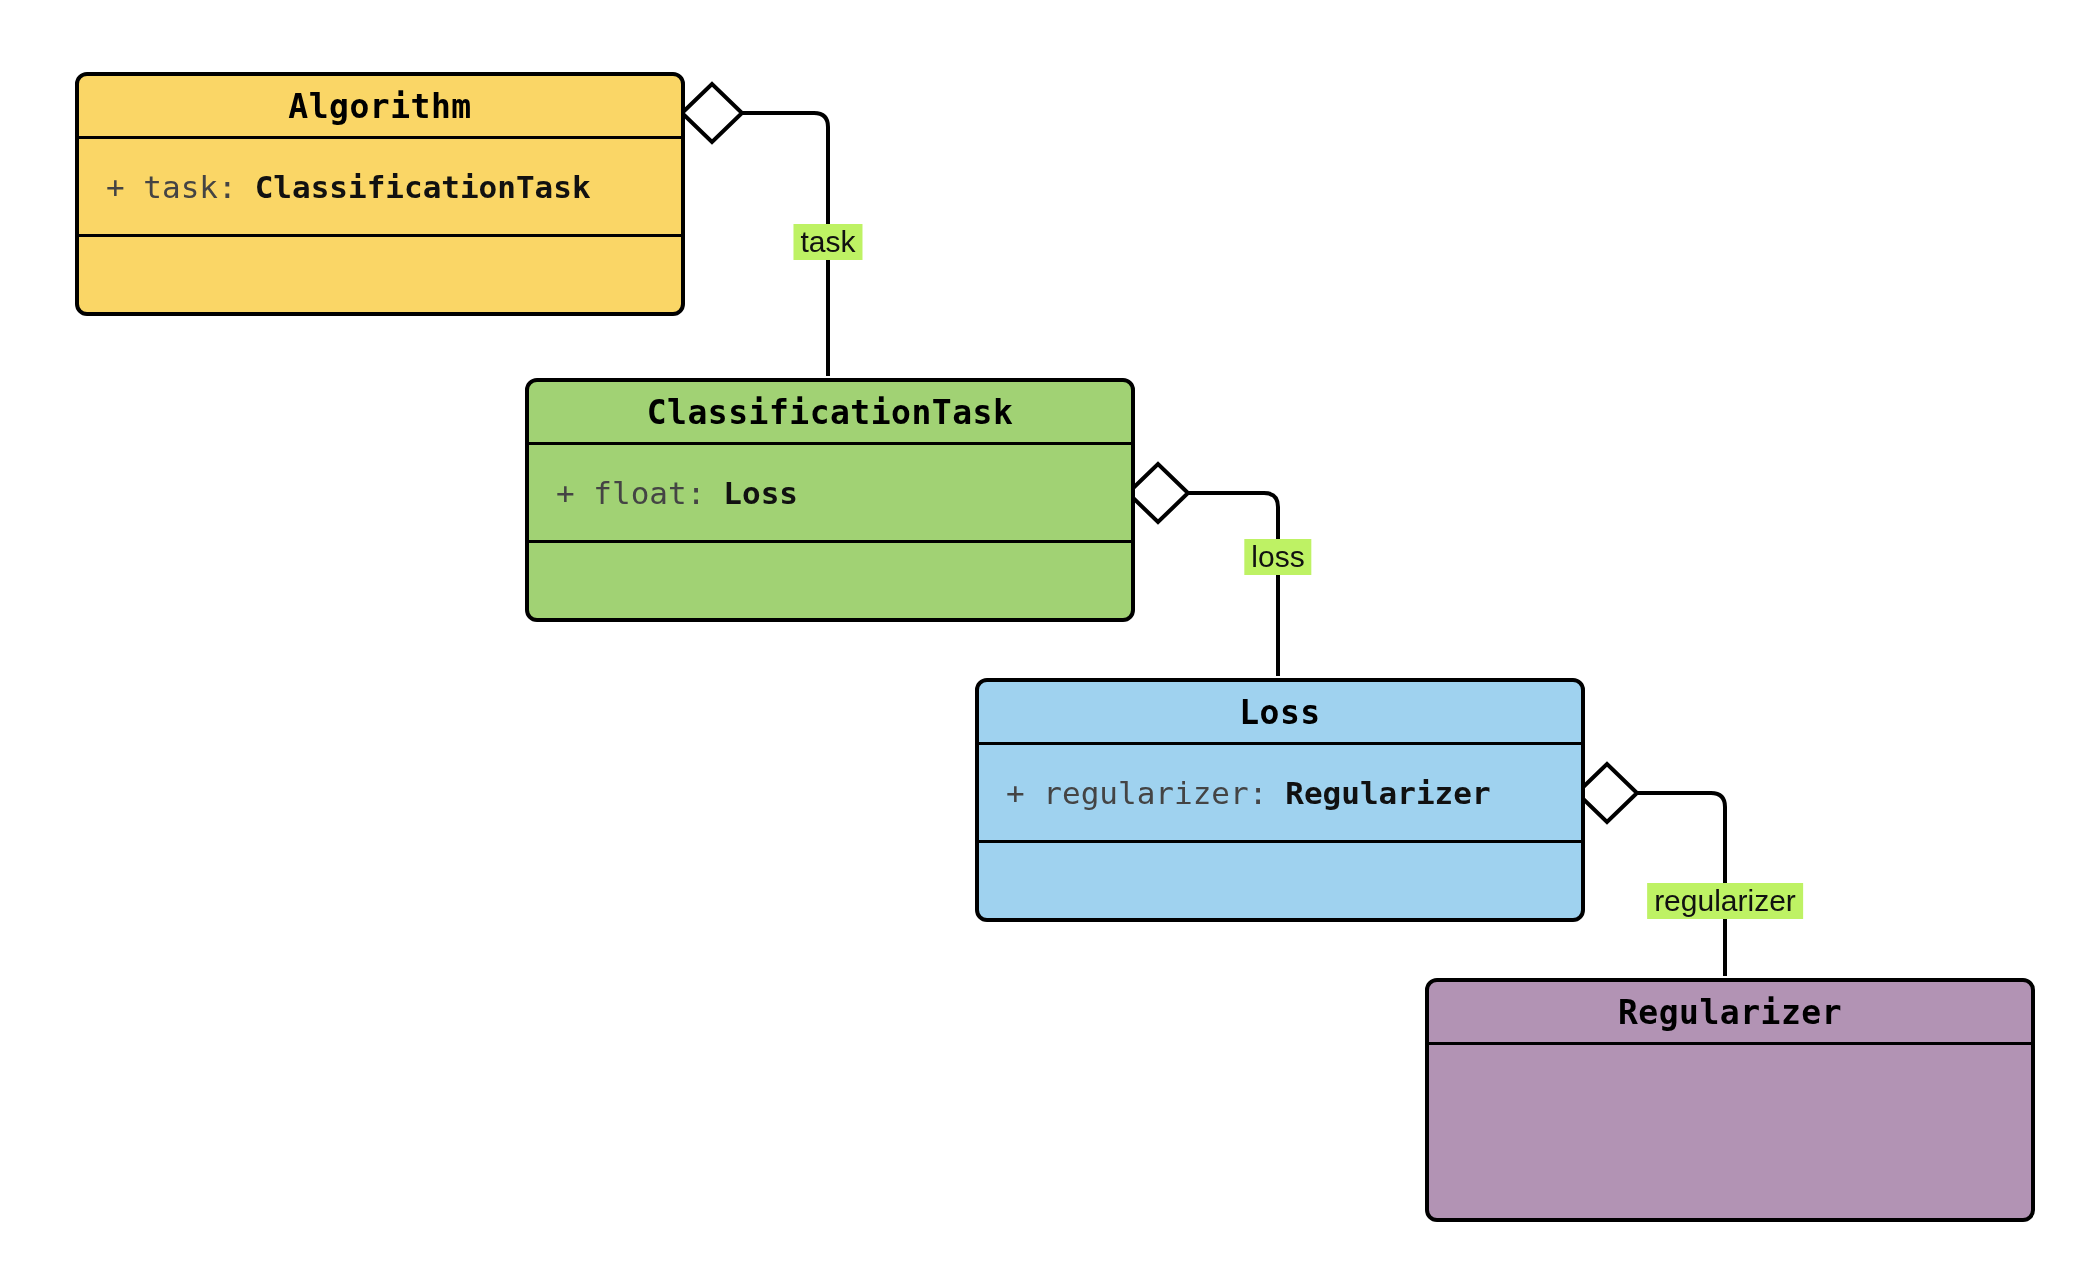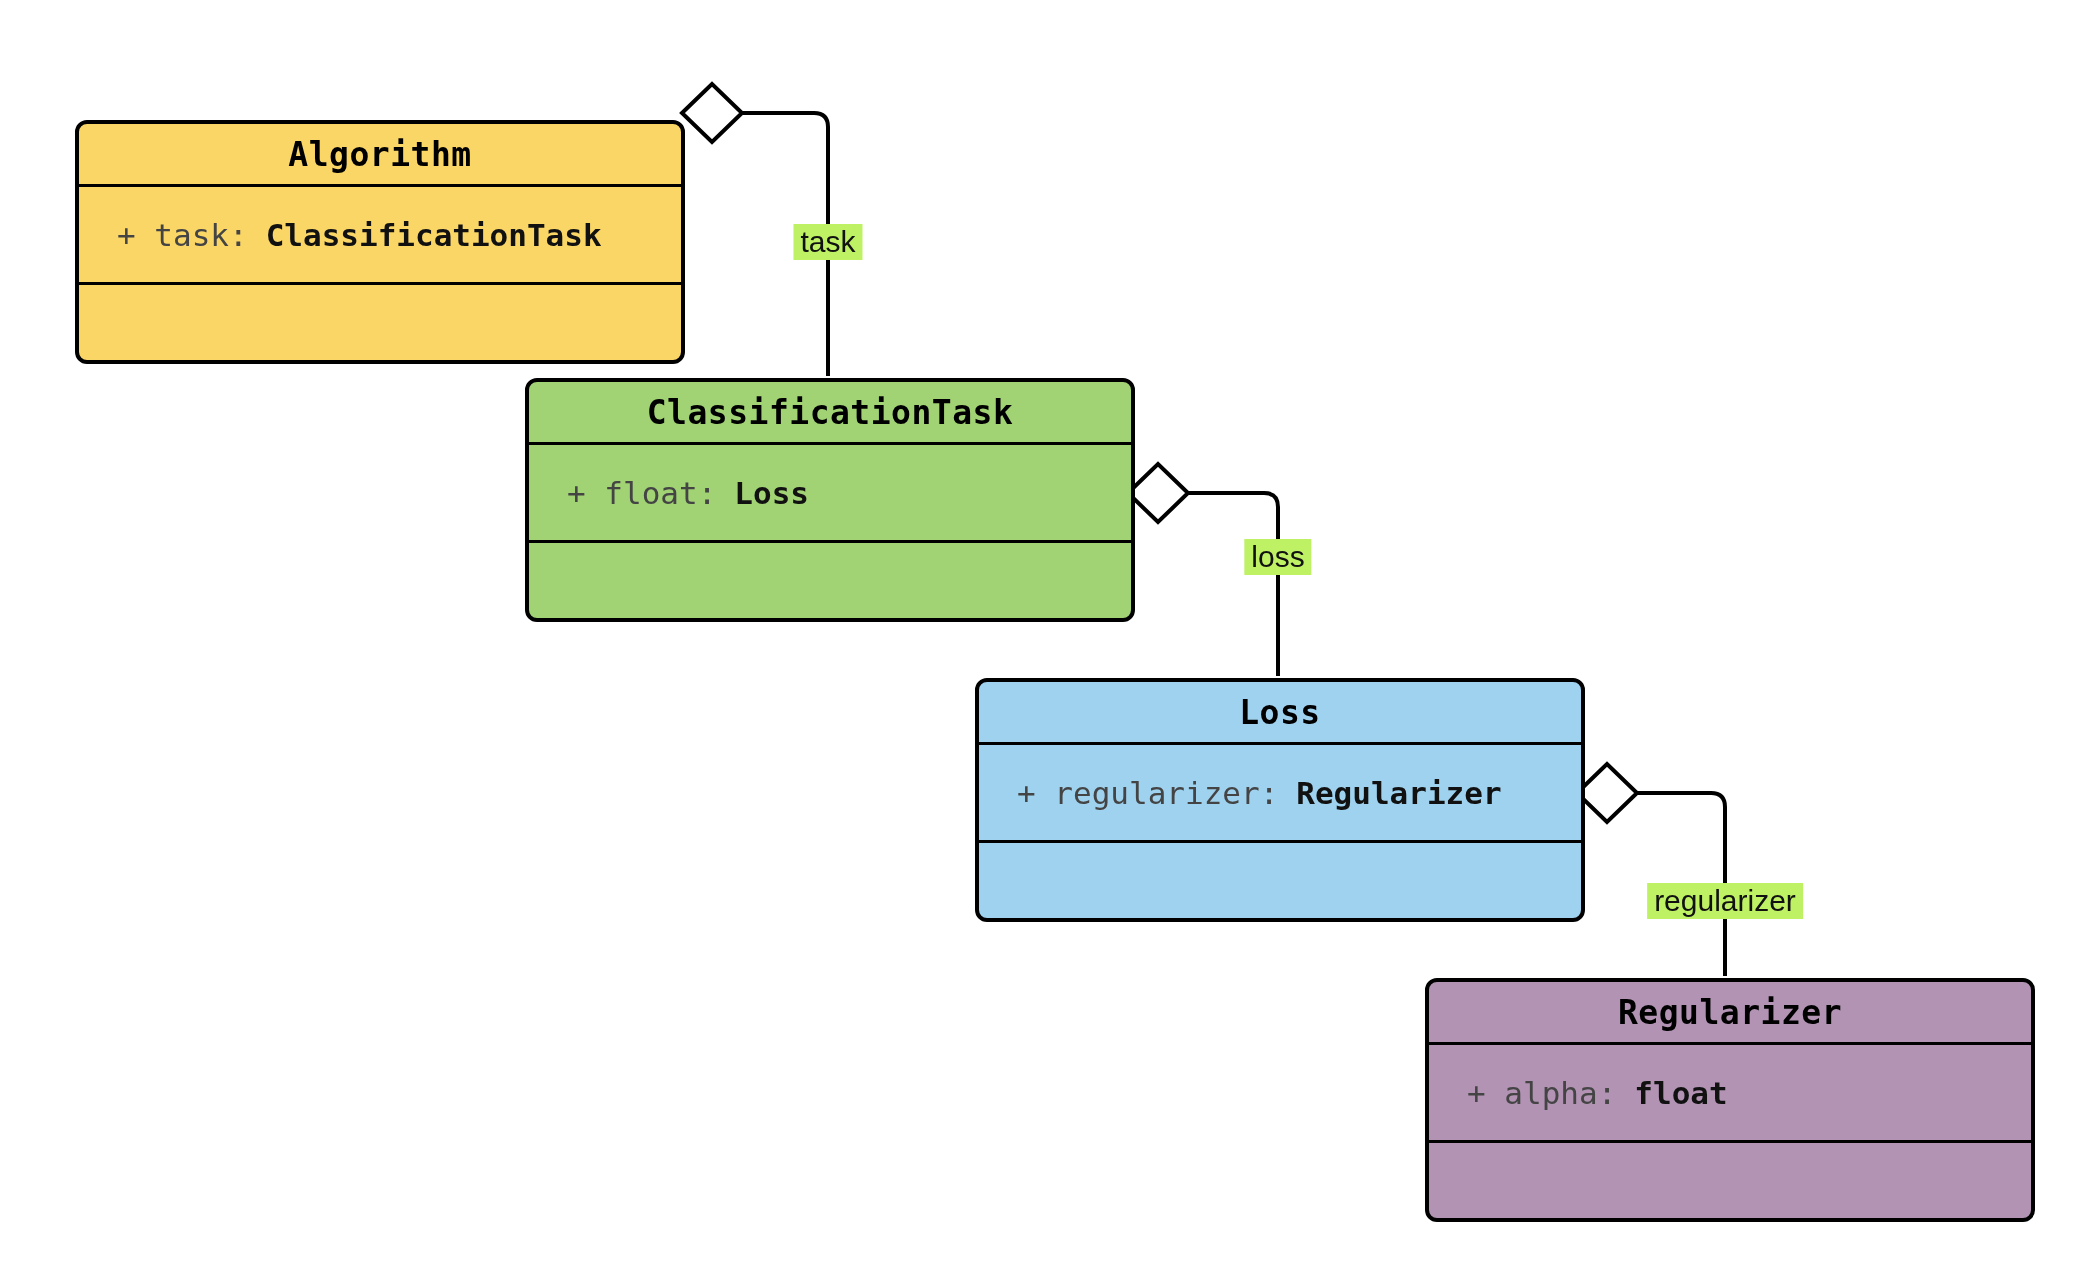--- a/index.html
+++ b/index.html
@@ -44,21 +44,21 @@
     font-weight: bold;
     color: #000000;
     letter-spacing: 0.5px;
   }
   .uml-attrs {
     height: 95px;
     flex: 0 0 95px;
     border-bottom: 3.5px solid #000000;
     display: flex;
     align-items: center;
-    padding-left: 38px;
+    padding-left: 27px;
     font-size: 31px;
     white-space: pre;
   }
   .attr-prefix {
     color: #444444;
     font-weight: normal;
   }
   .attr-type {
     color: #111111;
     font-weight: bold;
@@ -92,21 +92,21 @@
     <polygon points="1128,493 1158,464 1188,493 1158,522" fill="#ffffff" stroke="#000000" stroke-width="4"></polygon>
 
     <path d="M 1637 793 H 1711 Q 1725 793 1725 807 V 976" fill="none" stroke="#000000" stroke-width="4"></path>
     <polygon points="1577,793 1607,764 1637,793 1607,822" fill="#ffffff" stroke="#000000" stroke-width="4"></polygon>
   </svg>
 
   <span class="edge-label" style="left:828px; top:242px;">task</span>
   <span class="edge-label" style="left:1278px; top:557px;">loss</span>
   <span class="edge-label" style="left:1725px; top:901px;">regularizer</span>
 
-  <div class="uml-class" style="left: 75px; top: 72px; background-color: rgb(250, 214, 102); margin-top: 48px;">
+  <div class="uml-class" style="left: 75px; top: 72px; background-color: rgb(250, 214, 102);">
     <div class="uml-title">Algorithm</div>
     <div class="uml-attrs">
       <span class="attr-prefix">+ task:</span><span class="attr-type">ClassificationTask</span>
     </div>
     <div class="uml-empty"></div>
   </div>
 
   <div class="uml-class" style="left: 525px; top: 378px; background-color: rgb(161, 210, 116);">
     <div class="uml-title">ClassificationTask</div>
     <div class="uml-attrs">
@@ -118,19 +118,16 @@
   <div class="uml-class" style="left: 975px; top: 678px; background-color: rgb(159, 210, 239);">
     <div class="uml-title">Loss</div>
     <div class="uml-attrs">
       <span class="attr-prefix">+ regularizer:</span><span class="attr-type">Regularizer</span>
     </div>
     <div class="uml-empty"></div>
   </div>
 
   <div class="uml-class" style="left: 1425px; top: 978px; background-color: rgb(178, 147, 180);">
     <div class="uml-title">Regularizer</div>
-    <div class="uml-attrs">
-      <span class="attr-prefix">+ alpha:</span><span class="attr-type">float</span>
-    </div>
     <div class="uml-empty"></div>
   </div>
 
 </div>
 
 </body></html>

